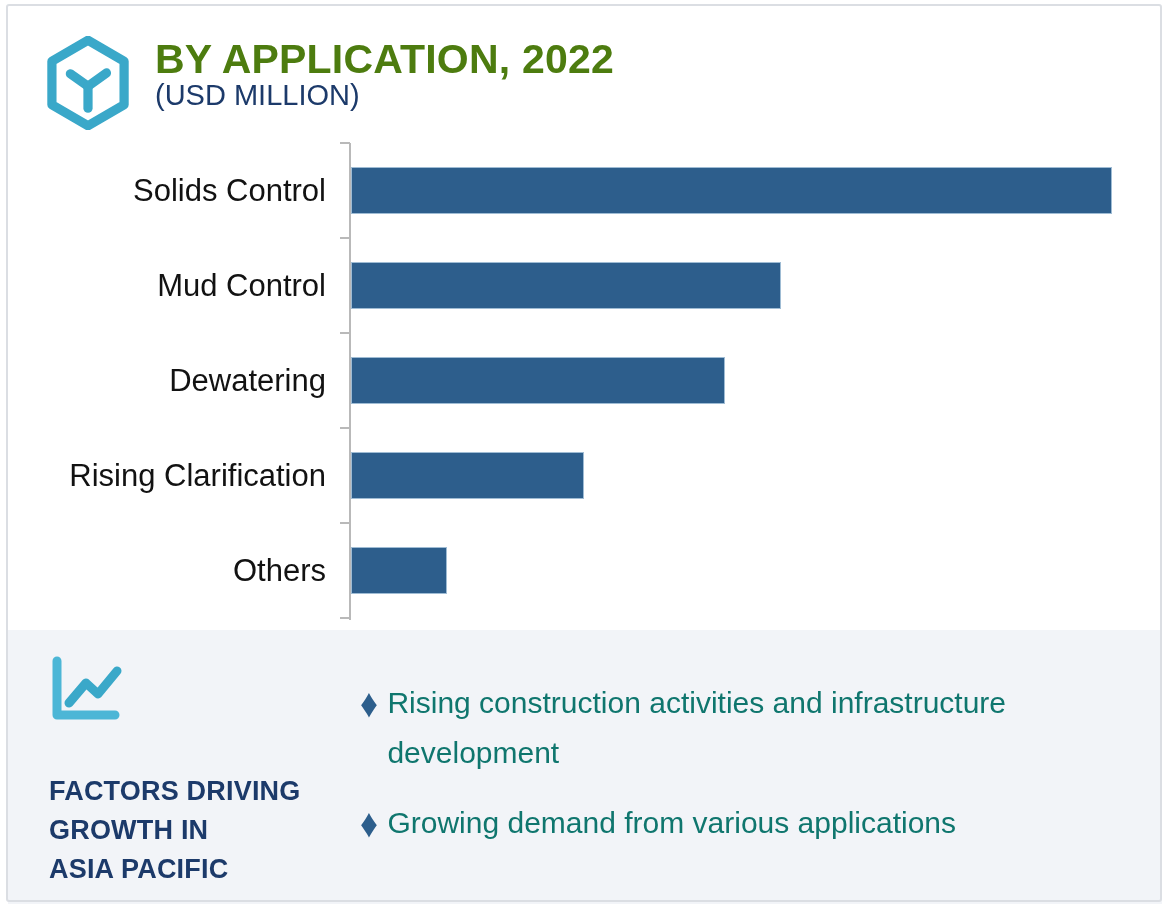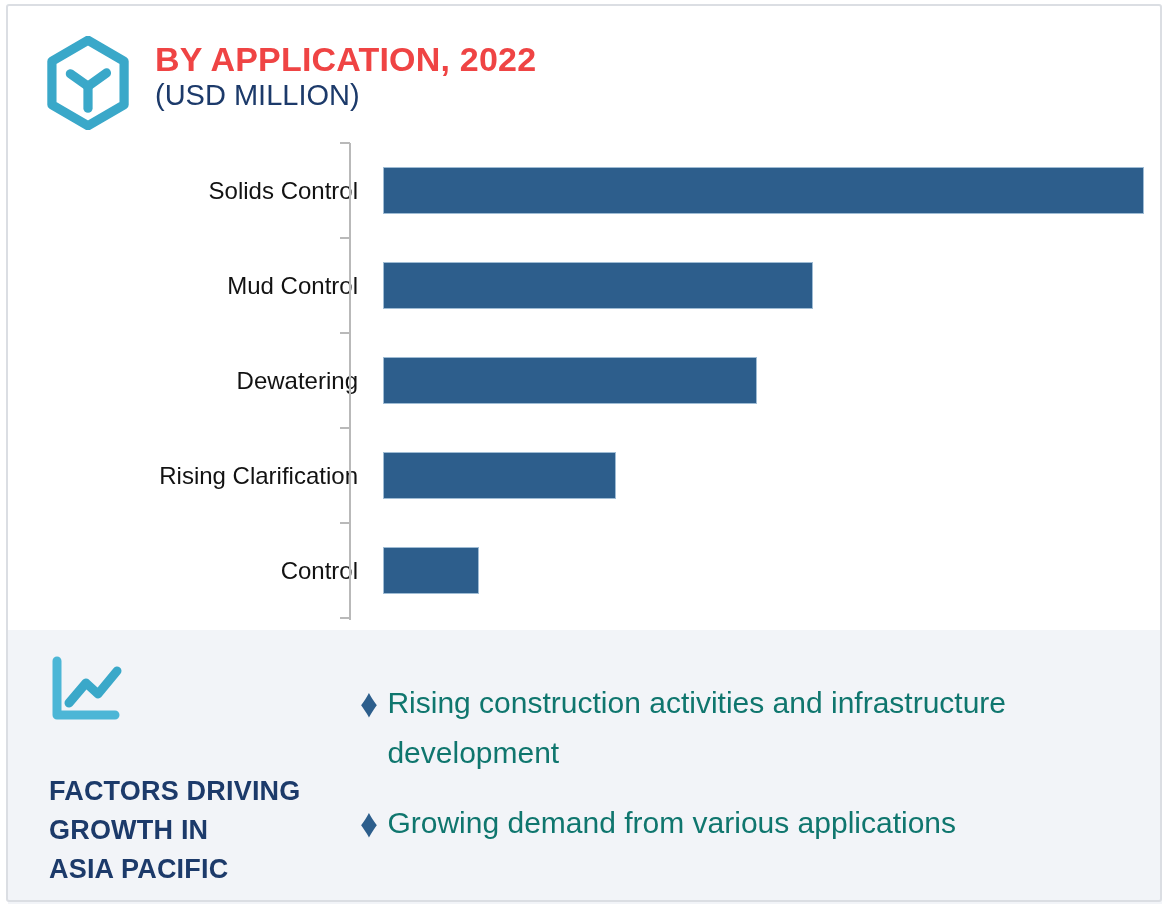--- a/index.html
+++ b/index.html
@@ -9,31 +9,31 @@
   }
   
   .frame{
     position:absolute;left:6px;top:4px;width:1156px;height:898px;
     border:2px solid #dbdee3;border-radius:3px;box-sizing:border-box;
     pointer-events:none;z-index:6;
   }
   
   .logo{position:absolute;left:46px;top:36px;width:84px;height:94px;}
   .titles{position:absolute;left:155px;top:41px;}
-  .title{font-size:34px;font-weight:700;color:#ef4444;line-height:36px;letter-spacing:.2px;}
+  .title{font-size:41px;font-weight:700;color:#4d7c0f;line-height:36px;letter-spacing:.2px;}
   .subtitle{font-size:29px;font-weight:400;color:#1c3a6a;line-height:36px;}
   
   .chart{position:absolute;left:0;top:143px;width:1170px;height:475px;}
   .axis{position:absolute;left:349px;top:143px;width:2px;height:477px;background:#b9b9b9;z-index:2;}
   .ticks{position:absolute;left:340px;top:142px;width:10px;height:478px;z-index:2;}
   .tick{position:absolute;left:0;width:10px;height:2px;background:#b9b9b9;}
   .row{height:95px;display:flex;align-items:center;}
   .cat-label{
-    width:326px;text-align:right;font-size:24px;color:#121212;
-    white-space:nowrap;flex:0 0 326px;margin-left:32px;
+    width:326px;text-align:right;font-size:31px;color:#121212;
+    white-space:nowrap;flex:0 0 326px;
   }
   .bar{
     margin-left:25px;height:47px;box-sizing:border-box;
     border:1px solid #9fbcd4;
   }
   
   .panel{position:absolute;left:8px;top:630px;width:1154px;height:274px;background:#f2f4f8;}
   .panel-icon{position:absolute;left:40px;top:22px;width:76px;height:74px;}
   .panel-heading{
     position:absolute;left:41px;top:118px;width:300px;
@@ -90,21 +90,21 @@
     <div class="cat-label">Dewatering</div>
     <div class="bar" style="width: 374px; background: rgb(45, 94, 140);"></div>
   </div>
 
   <div class="row">
     <div class="cat-label">Rising Clarification</div>
     <div class="bar" style="width: 233px; background: rgb(45, 94, 140);"></div>
   </div>
 
   <div class="row">
-    <div class="cat-label">Control</div>
+    <div class="cat-label">Others</div>
     <div class="bar" style="width: 96px; background: rgb(45, 94, 140);"></div>
   </div>
 </div>
 
 <div class="panel">
   <svg class="panel-icon" viewBox="0 0 76 74" aria-hidden="true">
     <path d="M9,9 L9,63 L67,63" fill="none" stroke="#4cb6d6" stroke-width="9" stroke-linecap="round" stroke-linejoin="round"></path>
     <path d="M21,51 L38,31 L50,42 L69,19" fill="none" stroke="#3aa8c9" stroke-width="9" stroke-linecap="round" stroke-linejoin="round"></path>
   </svg>
   <div class="panel-heading">FACTORS DRIVING

